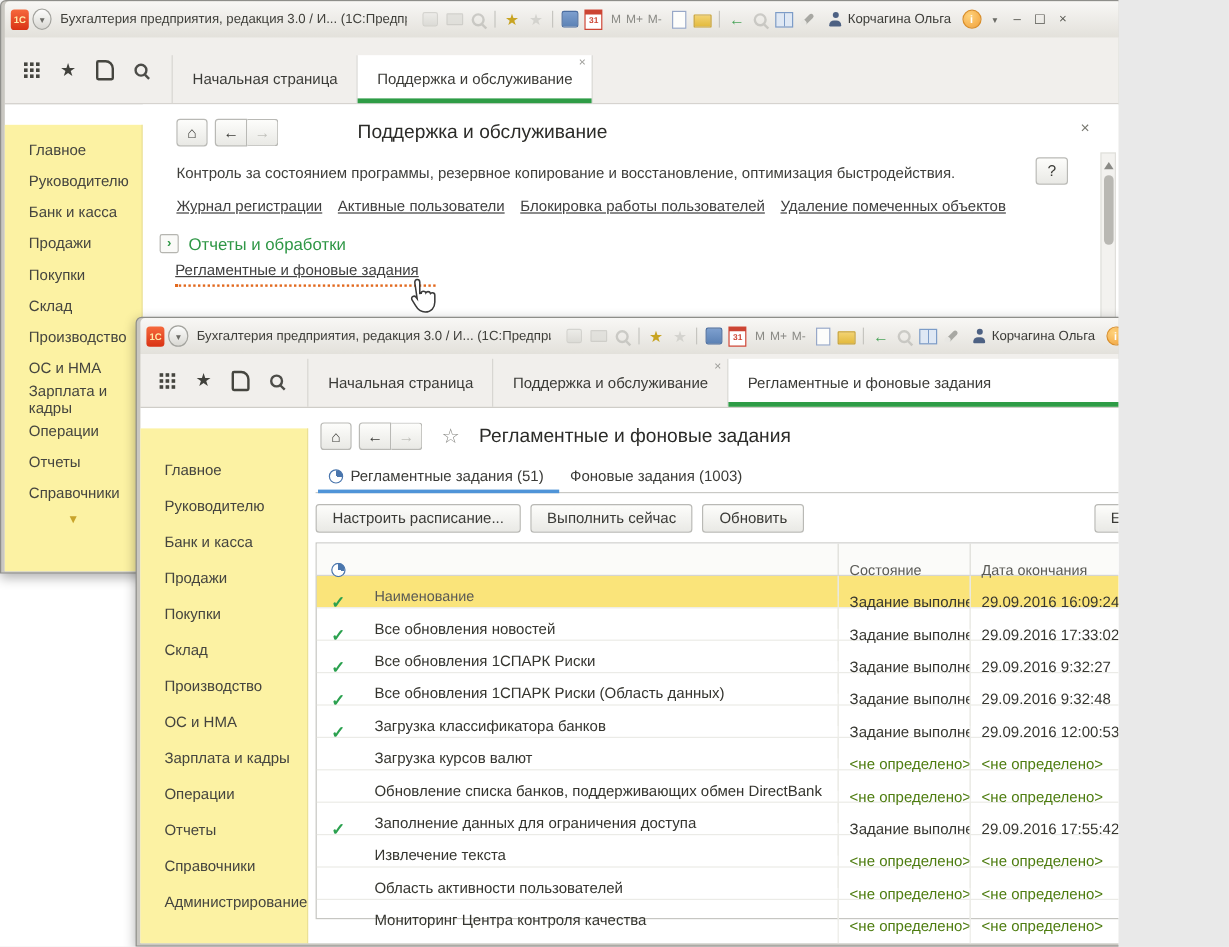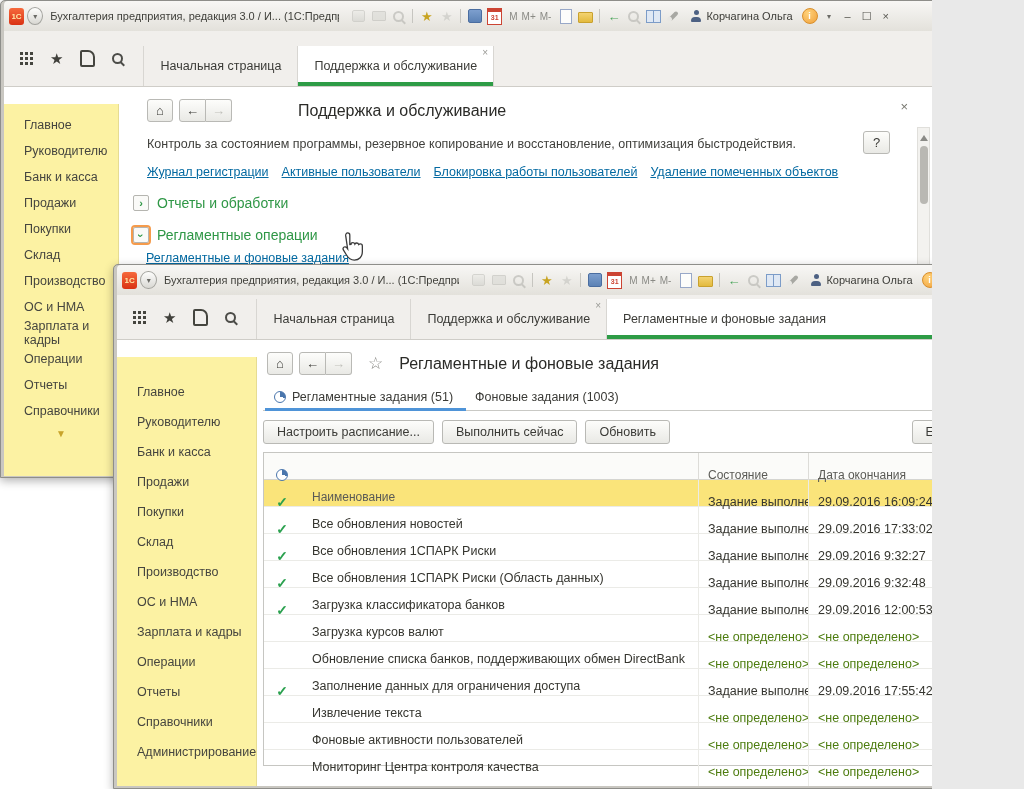--- a/index.html
+++ b/index.html
@@ -97,21 +97,21 @@
   .formclose{position:absolute;font-size:13px;color:#77776f;}
   .win1 .formclose{top:12px;right:28px;}
   .win2 .formclose{top:18px;right:8px;}
   
   .desc{margin:15px 120px 0 28px;font-size:12.5px;color:#3f3f3b;}
   .helpbtn{position:absolute;width:27px;height:23px;border:1px solid #b9b9b5;border-radius:3px;box-sizing:border-box;
            background:linear-gradient(#fdfdfb,#e9e9e5);display:flex;align-items:center;justify-content:center;
            font-size:13px;color:#3a3a36;}
   .win1 .helpbtn{top:44px;right:46px;}
   .linksrow{display:flex;gap:13px;margin:14px 0 0 28px;flex-wrap:nowrap;}
-  .blink{font-size:12.5px;color:#0369a1;text-decoration:underline;white-space:nowrap;cursor:pointer;}
+  .blink{font-size:12.5px;color:#404040;text-decoration:underline;white-space:nowrap;cursor:pointer;}
   .section{display:flex;align-items:center;gap:8px;margin:16px 0 0 14px;}
   .exp{width:16px;height:16px;box-sizing:border-box;border:1px solid #b5b5b0;background:#fafaf8;border-radius:2px;
        display:flex;align-items:center;justify-content:center;color:#2f9746;font-size:11px;padding:0;}
   .section .chev{display:inline-block;font-weight:bold;line-height:1;}
   .section.expanded .chev{transform:rotate(90deg);}
   .section.focused .exp{outline:2px solid #f59b4c;}
   .seclabel{font-size:14px;color:#2f9746;}
   .sublink-wrap{display:inline-block;margin:5px 0 0 27px;border-bottom:2px dotted #e2691e;padding:0 14px 3px 0;}
   
   .vscroll{position:absolute;top:40px;right:6px;bottom:8px;width:13px;background:#f3f2ef;border:1px solid #e0dfdb;box-sizing:border-box;}
@@ -288,26 +288,20 @@
   <a class="blink">Удаление помеченных объектов</a>
 </div>
         <div>
   <div class="section">
     <button class="exp">
                 <span class="chev">›</span>
               </button>
     <span class="seclabel">Отчеты и обработки</span>
   </div>
 
-  <div class="section focused expanded">
-    <button class="exp">
-                <span class="chev">›</span>
-              </button>
-    <span class="seclabel">Регламентные операции</span>
-  </div>
 </div>
         <span class="sublink-wrap">
           <a class="blink">Регламентные и фоновые задания</a>
         </span>
         <div class="vscroll">
           <span class="sb-up"></span>
           <span class="sb-thumb"></span>
         </div>
       </div>
     </div>
@@ -539,21 +533,21 @@
     <span class="cell c-icon">
                     <span class="check">✓</span>
                   </span>
     <span class="cell c-name">Извлечение текста</span>
     <span class="cell c-state">Задание выполнено</span>
     <span class="cell c-date">29.09.2016 17:55:42</span>
   </div>
 
   <div class="trow undef">
     <span class="cell c-icon"></span>
-    <span class="cell c-name">Фоновые активности пользователей</span>
+    <span class="cell c-name">Область активности пользователей</span>
     <span class="cell c-state">&lt;не определено&gt;</span>
     <span class="cell c-date">&lt;не определено&gt;</span>
   </div>
 
   <div class="trow undef">
     <span class="cell c-icon"></span>
     <span class="cell c-name">Мониторинг Центра контроля качества</span>
     <span class="cell c-state">&lt;не определено&gt;</span>
     <span class="cell c-date">&lt;не определено&gt;</span>
   </div>

